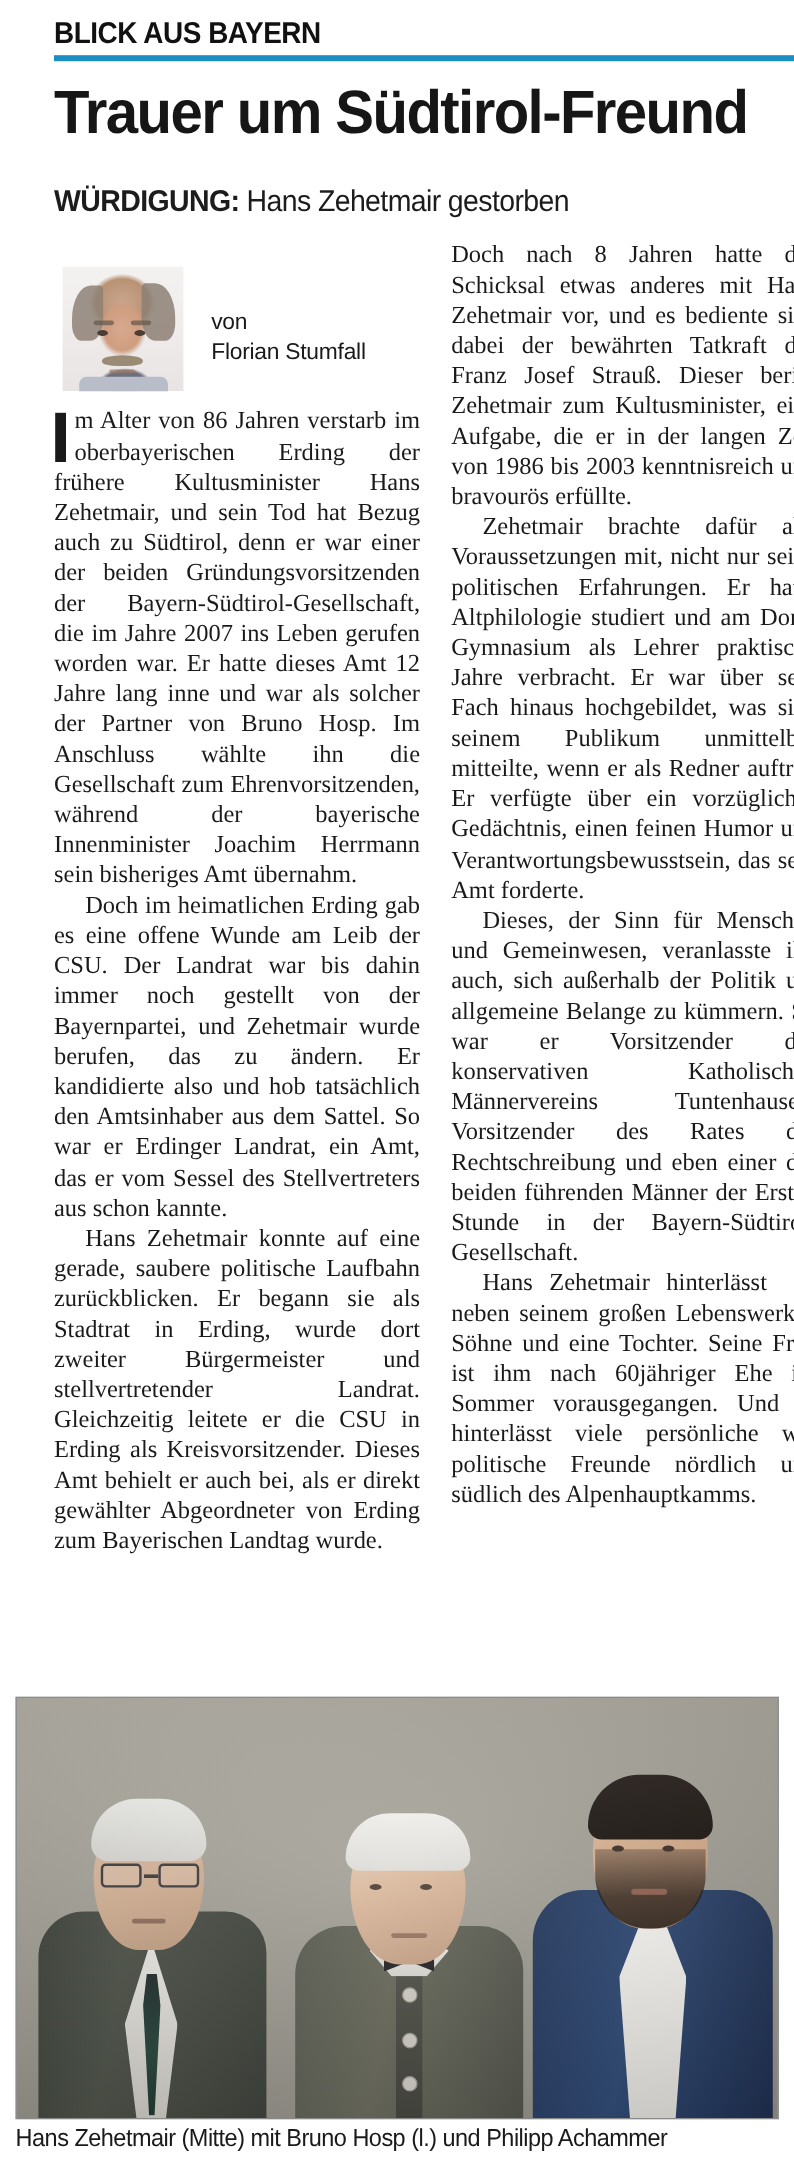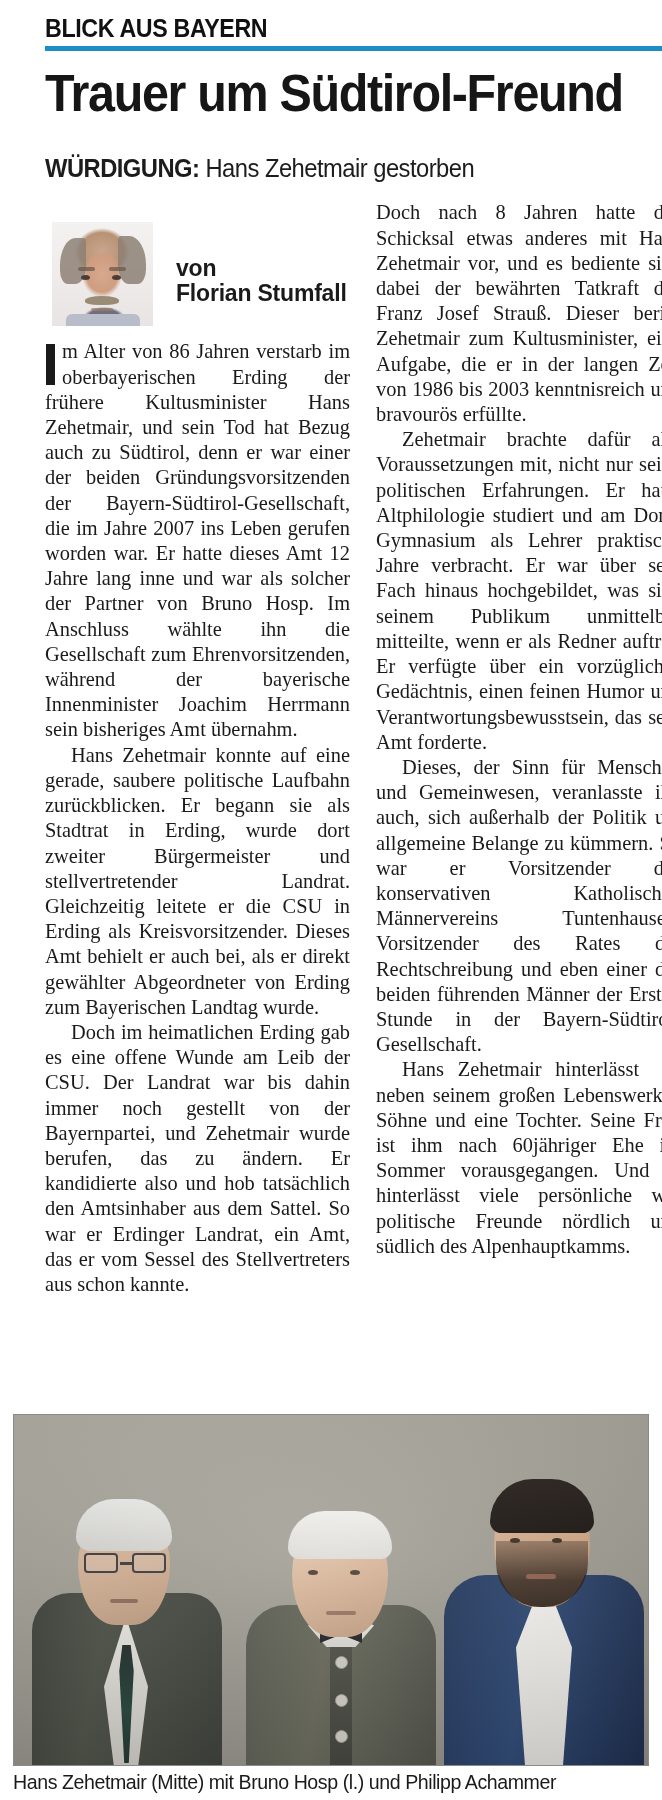--- a/index.html
+++ b/index.html
@@ -195,25 +195,24 @@
     width: 74px; height: 14px;
     background: #b9bcc9;
     border-radius: 6px 6px 0 0;
   }
 
   .byline {
     position: absolute;
     left: 131px;
     top: 56px;
     font-family: "Liberation Sans", sans-serif;
-    font-size: 23px;
+    font-size: 19px;
     line-height: 25px;
     color: #1a1a1a;
     letter-spacing: -0.2px;
-    font-weight: bold;
   }
 
   
   .dropcap {
     float: left;
     width: 9px;
     height: 41px;
     background: #1a1a1a;
     margin: 5px 7px 0 1px;
   }
@@ -454,22 +453,22 @@
           <div class="mouth"></div>
           <div class="shirt"></div>
         </div>
         <div class="byline">
           <div>von</div>
           <div>Florian Stumfall</div>
         </div>
       </div>
 
       <p class="first"><span class="dropcap"></span><span>m Alter von 86 Jahren verstarb im oberbayerischen Erding der frühere Kultusminister Hans Zehetmair, und sein Tod hat Bezug auch zu Südtirol, denn er war einer der beiden Gründungsvorsitzenden der Bayern-Südtirol-Gesellschaft, die im Jahre 2007 ins Leben gerufen worden war. Er hatte dieses Amt 12 Jahre lang inne und war als solcher der Partner von Bruno Hosp. Im Anschluss wählte ihn die Gesellschaft zum Ehrenvorsitzenden, während der bayerische Innenminister Joachim Herrmann sein bisheriges Amt übernahm.</span></p>
+      <p>Doch im heimatlichen Erding gab es eine offene Wunde am Leib der CSU. Der Landrat war bis dahin immer noch gestellt von der Bayernpartei, und Zehetmair wurde berufen, das zu ändern. Er kandidierte also und hob tatsächlich den Amtsinhaber aus dem Sattel. So war er Erdinger Landrat, ein Amt, das er vom Sessel des Stellvertreters aus schon kannte.</p>
       <p>Hans Zehetmair konnte auf eine gerade, saubere politische Laufbahn zurückblicken. Er begann sie als Stadtrat in Erding, wurde dort zweiter Bürgermeister und stellvertretender Landrat. Gleichzeitig leitete er die CSU in Erding als Kreisvorsitzender. Dieses Amt behielt er auch bei, als er direkt gewählter Abgeordneter von Erding zum Bayerischen Landtag wurde.</p>
-      <p>Doch im heimatlichen Erding gab es eine offene Wunde am Leib der CSU. Der Landrat war bis dahin immer noch gestellt von der Bayernpartei, und Zehetmair wurde berufen, das zu ändern. Er kandidierte also und hob tatsächlich den Amtsinhaber aus dem Sattel. So war er Erdinger Landrat, ein Amt, das er vom Sessel des Stellvertreters aus schon kannte.</p>
     </div>
 
     <div class="col right">
       <p class="first">Doch nach 8 Jahren hatte das Schicksal etwas anderes mit Hans Zehetmair vor, und es bediente sich dabei der bewährten Tatkraft des Franz Josef Strauß. Dieser berief Zehetmair zum Kultusminister, eine Aufgabe, die er in der langen Zeit von 1986 bis 2003 kenntnisreich und bravourös erfüllte.</p>
       <p>Zehetmair brachte dafür alle Voraussetzungen mit, nicht nur seine politischen Erfahrungen. Er hatte Altphilologie studiert und am Dom-Gymnasium als Lehrer praktische Jahre verbracht. Er war über sein Fach hinaus hochgebildet, was sich seinem Publikum unmittelbar mitteilte, wenn er als Redner auftrat. Er verfügte über ein vorzügliches Gedächtnis, einen feinen Humor und Verantwortungsbewusstsein, das sein Amt forderte.</p>
       <p>Dieses, der Sinn für Menschen und Gemeinwesen, veranlasste ihn auch, sich außerhalb der Politik um allgemeine Belange zu kümmern. So war er Vorsitzender des konservativen Katholischen Männervereins Tuntenhausen, Vorsitzender des Rates der Rechtschreibung und eben einer der beiden führenden Männer der Ersten Stunde in der Bayern-Südtirol-Gesellschaft.</p>
       <p><span class="endmark">©</span><span>Hans Zehetmair hinterlässt neben seinem großen Lebenswerk 8 Söhne und eine Tochter. Seine Frau ist ihm nach 60jähriger Ehe im Sommer vorausgegangen. Und er hinterlässt viele persönliche wie politische Freunde nördlich und südlich des Alpenhauptkamms.</span></p>
     </div>
 
   </div>

